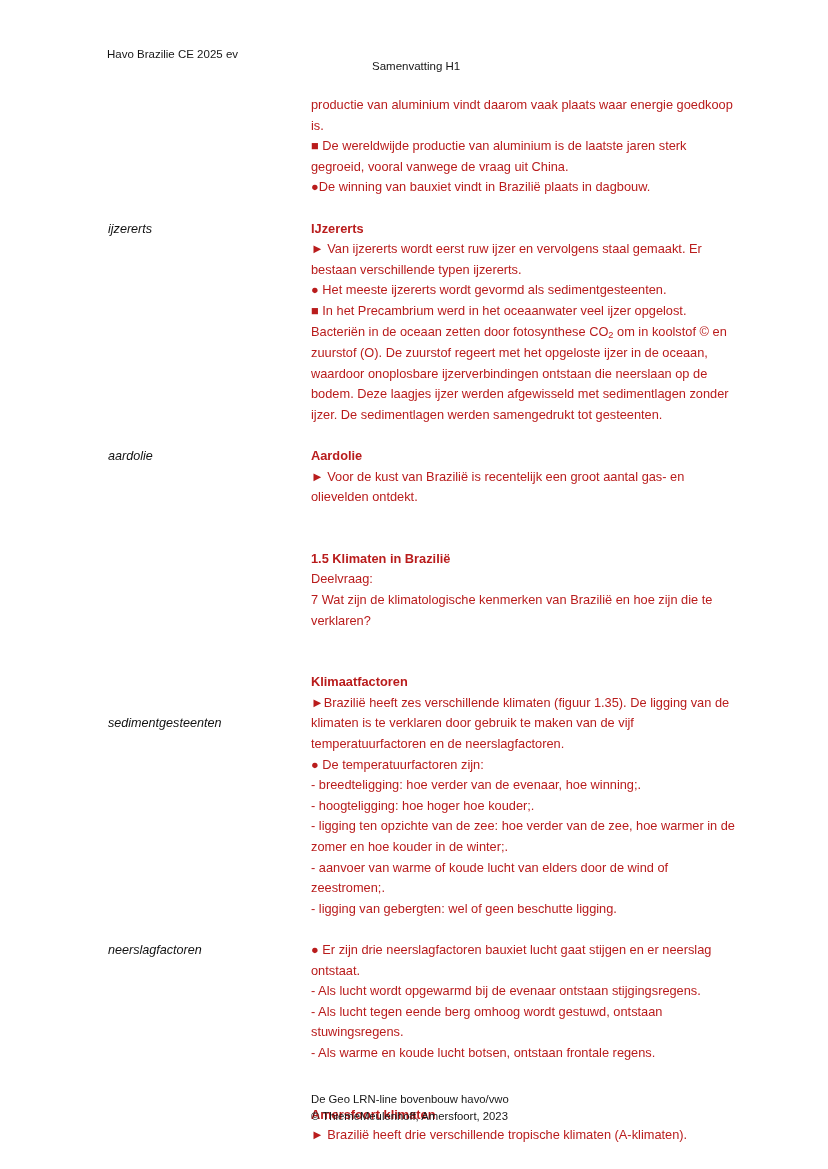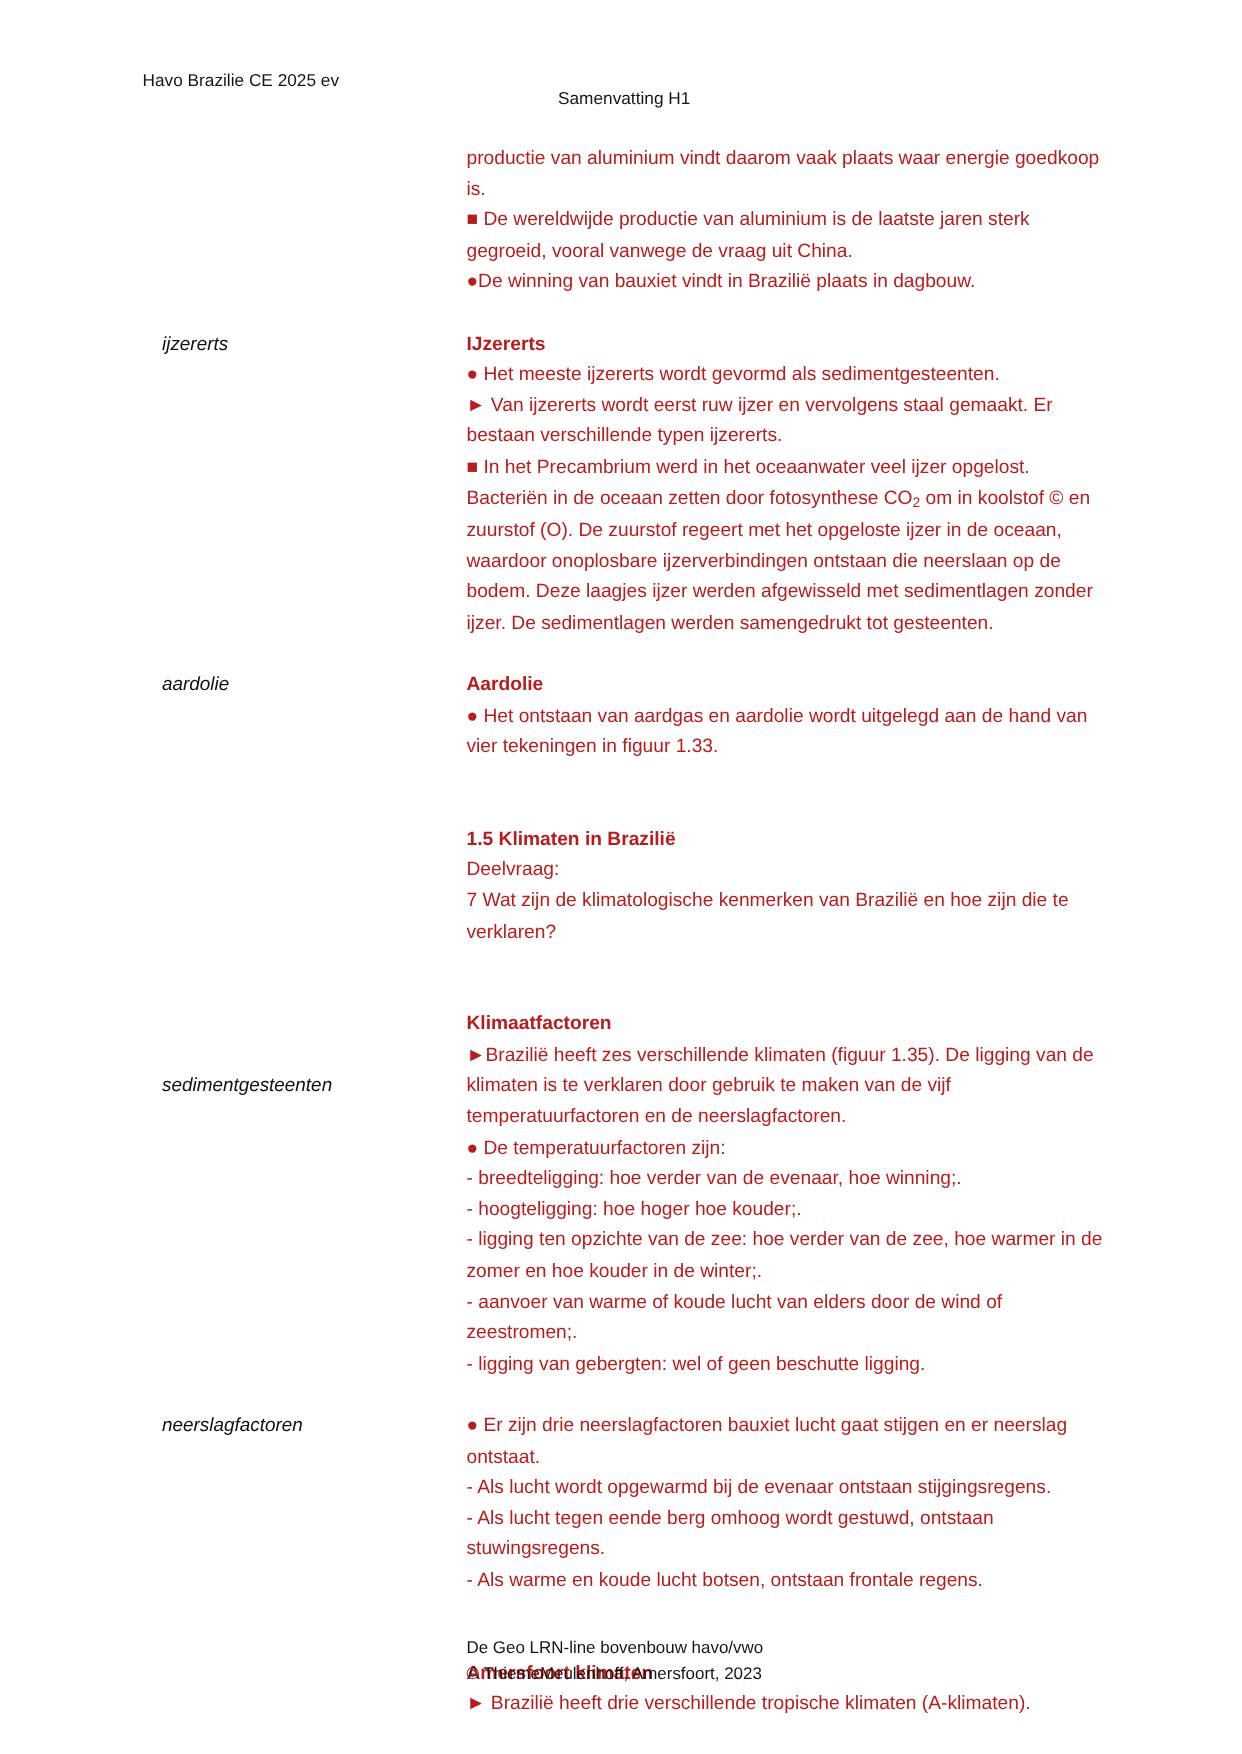--- a/index.html
+++ b/index.html
@@ -26,21 +26,21 @@
     position: absolute;
     top: 48px;
     left: 95px;
     right: 60px;
     height: 18px;
     font-size: 11.5px;
     color: #161616;
   }
   .page-header .hdr-left {
     position: absolute;
-    left: 0;
+    left: 12px;
     top: 0;
     white-space: nowrap;
   }
   .page-header .hdr-center {
     position: absolute;
     left: 277px;
     top: 12px;
     white-space: nowrap;
   }
 
@@ -119,32 +119,32 @@
           <p class="para">productie van aluminium vindt daarom vaak plaats waar energie goedkoop is.</p>
           <p class="para">■  De wereldwijde productie van aluminium is de laatste jaren sterk gegroeid, vooral vanwege de vraag uit China.</p>
           <p class="para">●De winning van bauxiet vindt in Brazilië plaats in dagbouw.</p>
         </div>
       </div>
       <div class="spacer-sm"></div>
       <div class="block">
         <div class="margin-label">ijzererts</div>
         <div class="col-main">
           <p class="para bold">IJzererts</p>
+          <p class="para">►  Van ijzererts wordt eerst ruw ijzer en vervolgens staal gemaakt. Er bestaan verschillende typen ijzererts.</p>
           <p class="para">● Het meeste ijzererts wordt gevormd als sedimentgesteenten.</p>
-          <p class="para">►  Van ijzererts wordt eerst ruw ijzer en vervolgens staal gemaakt. Er bestaan verschillende typen ijzererts.</p>
           <p class="para">■  In het Precambrium werd in het oceaanwater veel ijzer opgelost.</p>
           <p class="para">Bacteriën in de oceaan zetten door fotosynthese CO<sub>2</sub> om in koolstof © en zuurstof (O). De zuurstof regeert met het opgeloste ijzer in de oceaan, waardoor onoplosbare ijzerverbindingen ontstaan die neerslaan op de bodem. Deze laagjes ijzer werden afgewisseld met sedimentlagen zonder ijzer. De sedimentlagen werden samengedrukt tot gesteenten.</p>
         </div>
       </div>
       <div class="spacer-sm"></div>
       <div class="block">
         <div class="margin-label">aardolie</div>
         <div class="col-main">
           <p class="para bold">Aardolie</p>
-          <p class="para">● Het ontstaan van aardgas en aardolie wordt uitgelegd aan de hand van vier tekeningen in figuur 1.33.</p>
+          <p class="para">►  Voor de kust van Brazilië is recentelijk een groot aantal gas- en olievelden ontdekt.</p>
         </div>
       </div>
       <div class="spacer-md"></div>
       <div class="block">
         <div class="col-main">
           <p class="para bold">1.5 Klimaten in Brazilië</p>
           <p class="para">Deelvraag:</p>
           <p class="para">7 Wat zijn de klimatologische kenmerken van Brazilië en hoe zijn die te verklaren?</p>
         </div>
       </div>

